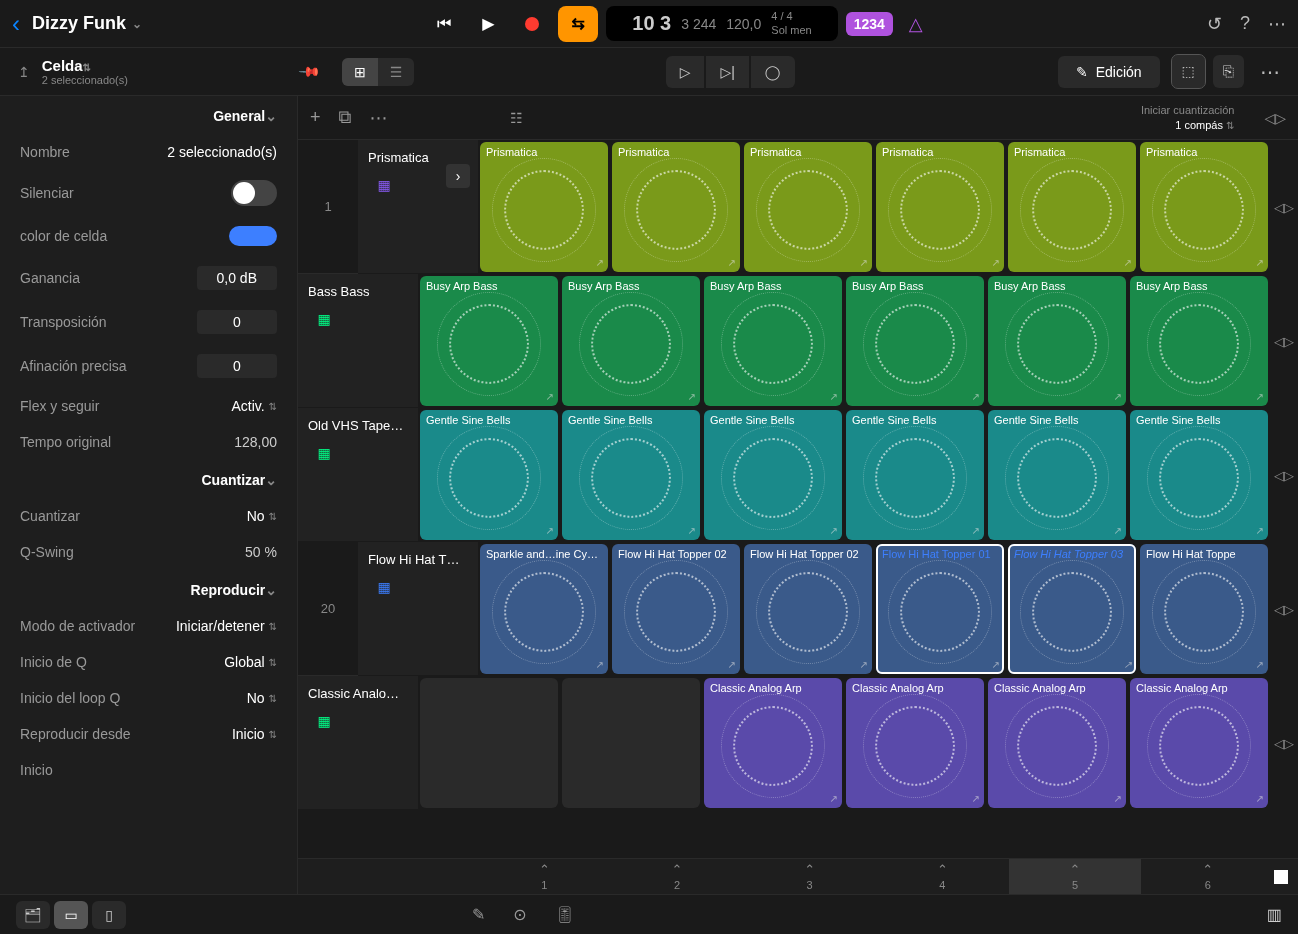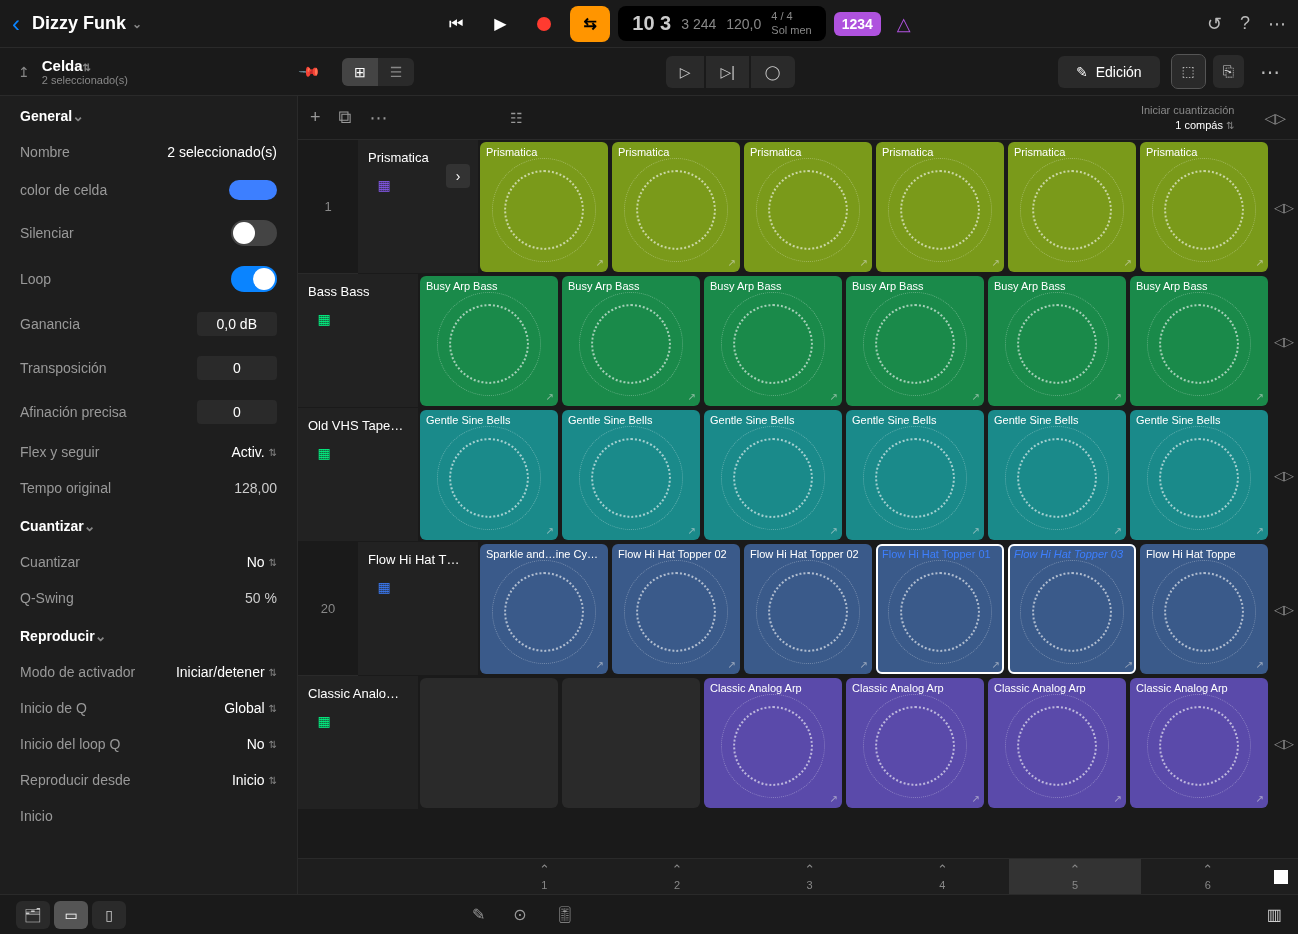--- a/index.html
+++ b/index.html
@@ -7,21 +7,21 @@
   
   
   .top-toolbar { height: 48px; background: #1a1a1a; display: flex; align-items: center; padding: 0 12px; border-bottom: 1px solid #2a2a2a; }
   .back-arrow { color: #0a84ff; font-size: 24px; margin-right: 12px; cursor: pointer; }
   .project-title { font-size: 18px; font-weight: 600; color: #fff; display: flex; align-items: center; gap: 6px; }
   .title-chevron { color: #888; font-size: 12px; }
   .transport-group { display: flex; align-items: center; gap: 8px; margin: 0 auto; }
   .transport-btn { width: 36px; height: 36px; display: flex; align-items: center; justify-content: center; color: #fff; font-size: 16px; border-radius: 6px; cursor: pointer; }
   .record-dot { width: 14px; height: 14px; border-radius: 50%; background: #ff3b30; }
   .cycle-btn { background: #ff9500; border-radius: 8px; color: #000; font-weight: bold; width: 40px; }
-  .lcd { background: #000; border-radius: 8px; padding: 4px 14px; display: flex; align-items: center; gap: 10px; font-family: monospace; color: #888; }
+  .lcd { background: #000; border-radius: 8px; padding: 4px 26px; display: flex; align-items: center; gap: 10px; font-family: monospace; color: #888; }
   .lcd-big { font-size: 20px; font-weight: bold; color: #ccc; }
   .lcd-small { font-size: 11px; line-height: 1.2; }
   .beat-badge { background: #af52de; color: #fff; border-radius: 6px; padding: 4px 8px; font-weight: bold; font-size: 14px; }
   .metronome { color: #af52de; font-size: 18px; margin-left: 8px; }
   .right-icons { display: flex; gap: 18px; color: #bbb; font-size: 18px; }
 
   
   .sub-toolbar { height: 48px; display: flex; align-items: center; padding: 0 18px; border-bottom: 1px solid #2a2a2a; }
   .sub-left { display: flex; align-items: center; gap: 12px; width: 300px; }
   .pin-icon { margin-left: auto; color: #888; transform: rotate(45deg); }
@@ -38,21 +38,21 @@
   .sub-right-group { display: flex; gap: 8px; margin-left: 12px; }
   .sr-btn { background: #2a2a2a; border-radius: 6px; padding: 8px 10px; color: #ccc; }
   .sr-btn.selbox { outline: 1px solid #555; }
   .more-dots { color: #bbb; font-size: 20px; margin-left: 16px; }
 
   
   .main { display: flex; height: calc(934px - 48px - 48px - 40px); }
   
   
   .inspector { width: 300px; background: #1e1e1e; overflow-y: auto; border-right: 1px solid #2a2a2a; }
-  .insp-section-header { display: flex; justify-content: flex-start; align-items: center; padding: 12px 20px 10px; font-weight: 600; color: #fff; cursor: pointer; }
+  .insp-section-header { display: flex; justify-content: flex-end; align-items: center; padding: 12px 20px 10px; font-weight: 600; color: #fff; cursor: pointer; }
   .insp-section-header .chev { color: #888; }
   .insp-row { display: flex; justify-content: space-between; align-items: center; padding: 10px 20px; color: #999; }
   .insp-row .label { font-size: 14px; }
   .insp-row .value { color: #fff; font-size: 14px; }
   .insp-row .value.dim { color: #ccc; }
   .color-swatch { width: 48px; height: 20px; border-radius: 10px; background: #3d7fff; }
   .toggle { width: 46px; height: 26px; border-radius: 13px; background: #444; position: relative; cursor: pointer; }
   .toggle.on { background: #0a84ff; }
   .toggle-knob { width: 22px; height: 22px; border-radius: 50%; background: #fff; position: absolute; top: 2px; left: 2px; }
   .toggle.on .toggle-knob { left: 22px; }
@@ -174,34 +174,28 @@
   <div class="inspector">
     <div class="insp-section-header">
       <span>General</span>
         <span class="chev">⌄</span>
     </div>
     <div class="insp-row">
         <span class="label">Nombre</span>
         <span class="value">2 seleccionado(s)</span>
       </div>
     <div class="insp-row">
-        <span class="label">color de celda</span>
-        <span class="color-swatch"></span>
-      </div>
-    <div class="insp-row">
         <span class="label">Silenciar</span>
         <span class="toggle">
           <span class="toggle-knob"></span>
         </span>
       </div>
     <div class="insp-row">
-        <span class="label">Loop</span>
-        <span class="toggle on">
-          <span class="toggle-knob"></span>
-        </span>
+        <span class="label">color de celda</span>
+        <span class="color-swatch"></span>
       </div>
     <div class="insp-row">
         <span class="label">Ganancia</span>
         <span class="value-field">0,0 dB</span>
       </div>
     <div class="insp-row">
         <span class="label">Transposición</span>
         <span class="value-field">0</span>
       </div>
     <div class="insp-row">

